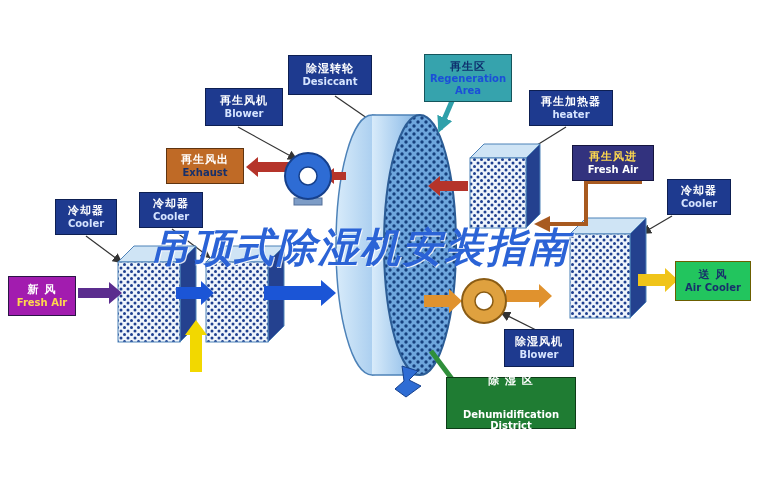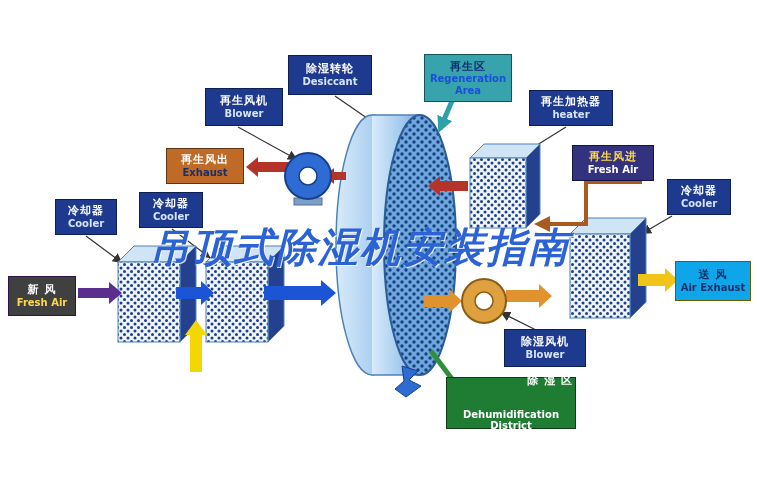--- a/index.html
+++ b/index.html
@@ -15,26 +15,26 @@
   .label .zh{font-size:11px;font-weight:bold;letter-spacing:1px;}
   .label .en{font-size:10px;font-weight:bold;line-height:1.15;}
   .c-navy{background:#1e3a8f;border-color:#0d1f52;}
   .c-navy .zh{color:#ffffff;} .c-navy .en{color:#d6e4ff;}
   .c-teal{background:#36a3ad;border-color:#14555c;}
   .c-teal .zh{color:#0e2f6e;} .c-teal .en{color:#1b4fd8;}
   .c-orange{background:#bf6a26;border-color:#5f3410;}
   .c-orange .zh{color:#ffffff;} .c-orange .en{color:#17306b;}
   .c-indigo{background:#32327e;border-color:#15153f;}
   .c-indigo .zh{color:#ffd94d;} .c-indigo .en{color:#ffffff;}
-  .c-purple{background:#404040;border-color:#2b1546;}
+  .c-purple{background:#a21caf;border-color:#2b1546;}
   .c-purple .zh{color:#ffffff;} .c-purple .en{color:#ffd94d;}
-  .c-yellow{background:#0ea5e9;border-color:#6b5e00;}
+  .c-yellow{background:#22c55e;border-color:#6b5e00;}
   .c-yellow .zh{color:#17306b;} .c-yellow .en{color:#17306b;}
   .c-green{background:#1f7c33;border-color:#0d3c17;}
-  .c-green .zh{color:#ffffff;text-align:right;} .c-green .en{color:#ffffff;margin-top:21px;}
+  .c-green .zh{color:#ffffff;} .c-green .en{color:#ffffff;margin-top:21px;}
 </style>
 </head>
 <body>
 
 <div class="stage">
 
   <svg class="diagram-svg" width="757" height="488" viewBox="0 0 757 488">
     <defs>
       <pattern id="dotsFace" width="7" height="7" patternUnits="userSpaceOnUse">
         <rect width="7" height="7" fill="#eef4fb"></rect>
@@ -183,25 +183,25 @@
     <div class="en">Cooler</div>
   </div>
 
   <div class="label c-purple" style="left:8px;top:276px;width:68px;height:40px">
     <div class="zh">新  风</div>
     <div class="en">Fresh Air</div>
   </div>
 
   <div class="label c-yellow" style="left:675px;top:261px;width:76px;height:40px">
     <div class="zh">送  风</div>
-    <div class="en">Air Exhaust</div>
-  </div>
-
-
-  <div class="label c-navy" style="left:504px;top:329px;width:82px;height:38px">
+    <div class="en">Air Cooler</div>
+  </div>
+
+
+  <div class="label c-navy" style="left:504px;top:329px;width:70px;height:38px">
     <div class="zh">除湿风机</div>
     <div class="en">Blower</div>
   </div>
 
   <div class="label c-green" style="left:446px;top:377px;width:130px;height:52px">
     <div class="zh">除  湿  区</div>
     <div class="en">Dehumidification District</div>
   </div>
 
 </div>

